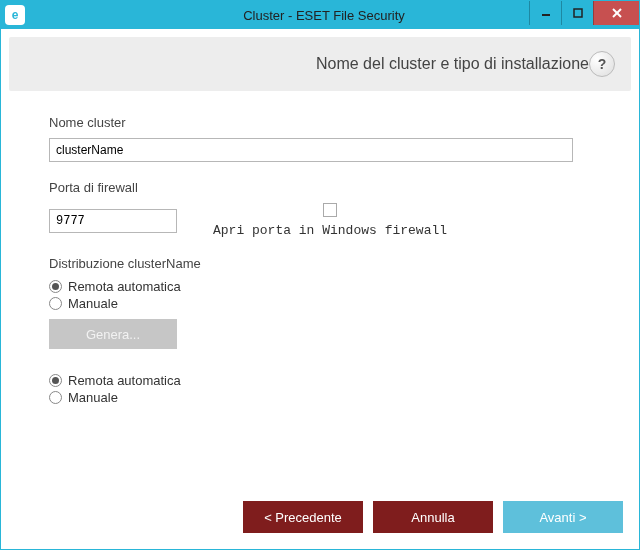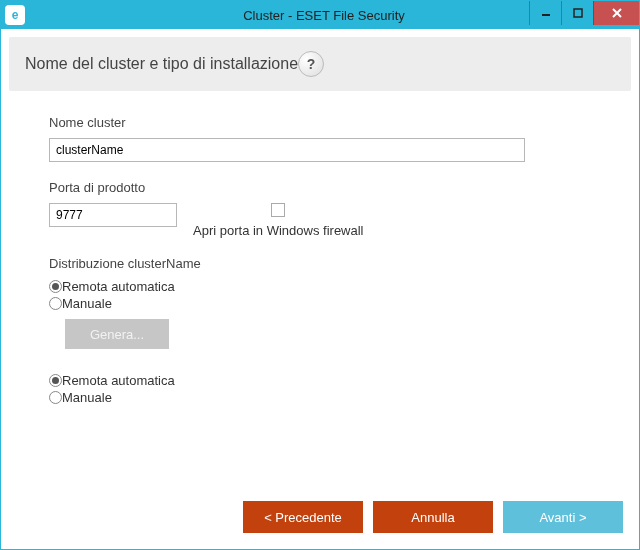--- a/index.html
+++ b/index.html
@@ -64,21 +64,21 @@
   .win-btn.min, .win-btn.max { color:#222; }
   .win-btn.min svg, .win-btn.max svg { display:block; }
   
   .banner {
     margin: 8px;
     background: #ededed;
     border-radius: 2px;
     padding: 14px 16px;
     display:flex;
     align-items:center;
-    justify-content:flex-start;
+    justify-content:flex-end;
   }
   .banner-title {
     font-size: 16px;
     color: #444;
   }
   .help-btn {
     width:26px; height:26px;
     border:1px solid #bbb;
     border-radius:50%;
     background: radial-gradient(circle at 30% 30%, #fff, #ddd);
@@ -102,81 +102,83 @@
   }
   .text-input {
     height: 24px;
     border: 1px solid #b7b7b7;
     background:#fff;
     padding: 2px 6px;
     font-size: 12px;
     font-family: inherit;
     outline: none;
   }
-  .text-input.wide { width: 476px; }
+  .text-input.wide { width: 524px; }
   .text-input.small { width: 128px; }
   .row-inline {
     display:flex;
-    gap: 16px;
+    align-items:center;
+    gap: 36px;
+    font-family: Liberation Mono, monospace;
   }
   .chk-wrap {
     display:flex; align-items:center; gap:6px;flex-direction:column;
   }
   .chk-box {
     width:14px; height:14px;
     border:1px solid #aaa;
     background:#fff;
     display:inline-block;
   }
   .radio-group { margin-top:4px; }
   .radio-row {
-    display:flex; align-items:center; 
+    display:flex; align-items:center; gap:6px;
     margin: 2px 0;
   }
   .radio-outer {
     width:13px; height:13px;
     border:1px solid #888;
     border-radius:50%;
     display:flex; align-items:center; justify-content:center;
     background:#fff;
   }
   .radio-inner {
     width:7px; height:7px;
     border-radius:50%;
     background:#555;
   }
   .generate-btn {
     margin-top: 8px;
-    width: 104px;
+    width: 128px;
     height: 30px;
     background: #c6c6c6;
     color: #f2f2f2;
     border: none;
     font-size: 13px;
     cursor: default;
     text-align:left;
-    display:flex; align-items:center; justify-content:center;margin-left:16px;
+    display:flex; align-items:center; justify-content:center;
   }
   
   .footer {
     padding: 12px 16px 16px 16px;
     display:flex;
     justify-content:flex-end;
     gap: 10px;
   }
   .wiz-btn {
     width: 120px;
     height: 32px;
     border:none;
     color:#fff;
     font-size: 13px;
     cursor:pointer;
     display:flex; align-items:center; justify-content:center;
   }
-  .wiz-btn.gray { background:#c2410c; }
+  .wiz-btn.gray { background:#7f1d1d; }
   .wiz-btn.blue { background:#5ec0db; }
 </style>
 </head>
 <body>
 
 <div class="window">
 
   <div class="titlebar">
     <div class="titlebar-icon">
       <span>e</span>
@@ -210,21 +212,21 @@
   </div>
 
   <div class="content">
 
     <div class="field-group">
       <label class="field-label">Nome cluster</label>
       <input type="text" class="text-input wide" value="clusterName" style="">
     </div>
 
     <div class="field-group">
-      <label class="field-label">Porta di prodotto</label>
+      <label class="field-label">Porta di firewall</label>
       <div class="row-inline">
         <input type="text" class="text-input small" value="9777" style="">
         <div class="chk-wrap">
           <span class="chk-box"></span>
           <span>Apri porta in Windows firewall</span>
         </div>
       </div>
     </div>
 
     <div class="field-group">

